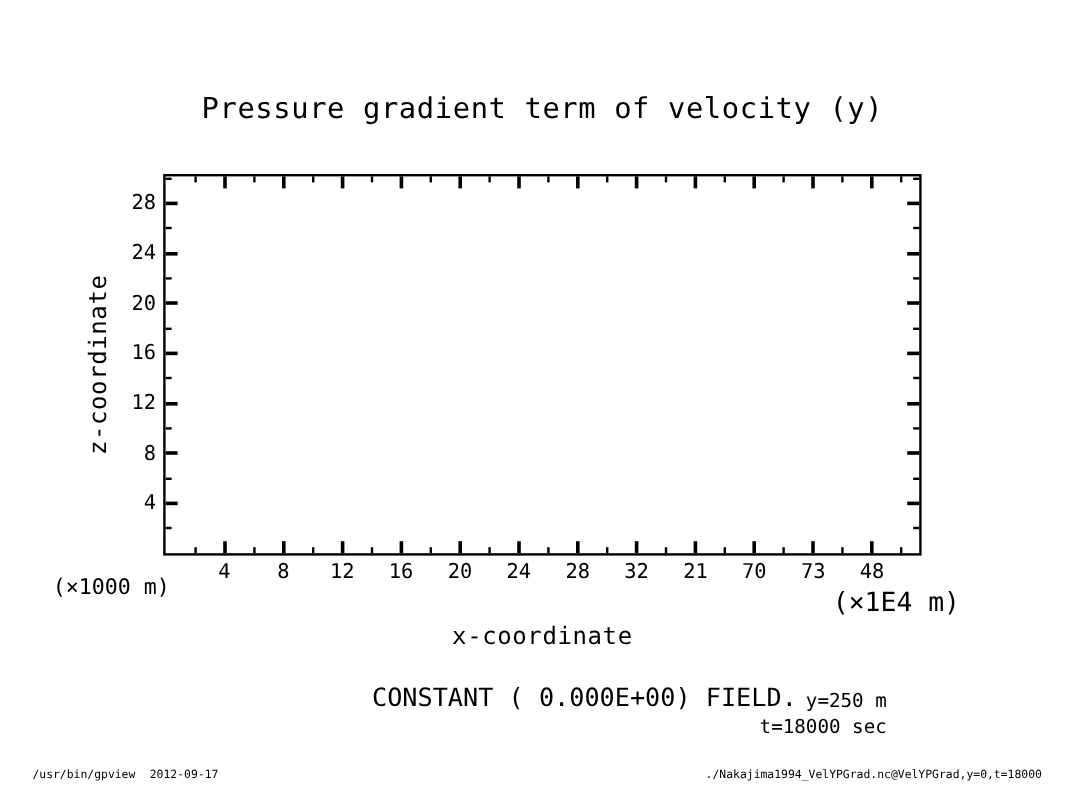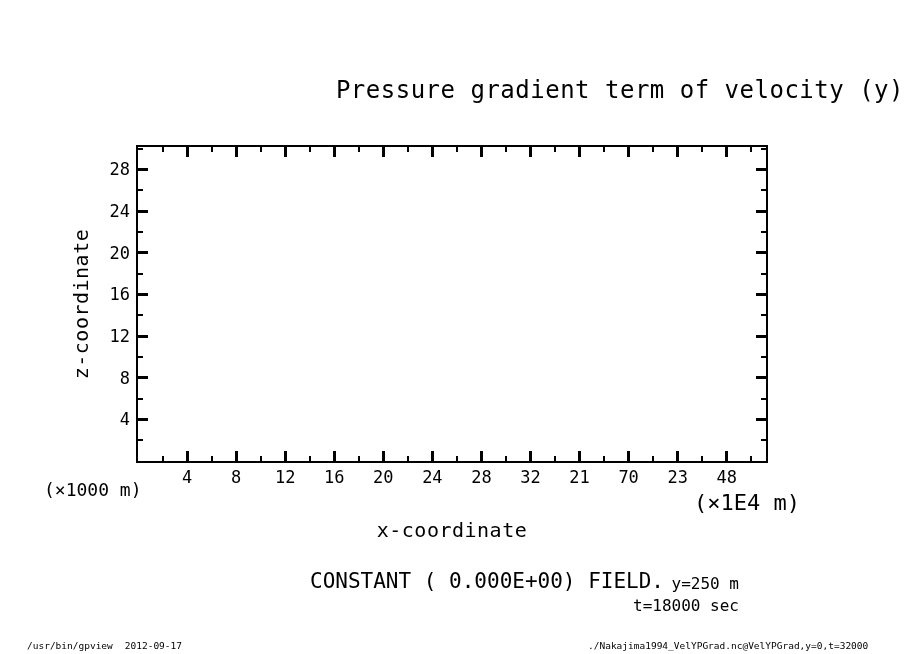--- a/index.html
+++ b/index.html
@@ -8,21 +8,21 @@
     width: 904px;
     height: 654px;
     background: #ffffff;
     color: #000000;
     font-family: "DejaVu Sans Mono", "Liberation Mono", monospace;
     overflow: hidden;
   }
   .title {
     position: absolute;
     left: 0; right: 0; top: 76px;
-    text-align: right;
+    text-align: center;
     font-size: 24px;
     letter-spacing: 0.5px;
     white-space: nowrap;
   }
   .plot {
     position: absolute;
     left: 136px; top: 145px;
     width: 632px; height: 318px;
     border: 2px solid #000000;
     box-sizing: border-box;
@@ -102,21 +102,21 @@
       <div class="tick" style="left: 391px; top: 0px; width: 3px; height: 10px;"></div>
       <div class="xtlabel" style="left: 370.5px; top: 321px;">32</div>
       <div class="tick" style="left: 440.062px; bottom: 0px; width: 3px; height: 10px;"></div>
       <div class="tick" style="left: 440.062px; top: 0px; width: 3px; height: 10px;"></div>
       <div class="xtlabel" style="left: 419.562px; top: 321px;">21</div>
       <div class="tick" style="left: 489.125px; bottom: 0px; width: 3px; height: 10px;"></div>
       <div class="tick" style="left: 489.125px; top: 0px; width: 3px; height: 10px;"></div>
       <div class="xtlabel" style="left: 468.625px; top: 321px;">70</div>
       <div class="tick" style="left: 538.188px; bottom: 0px; width: 3px; height: 10px;"></div>
       <div class="tick" style="left: 538.188px; top: 0px; width: 3px; height: 10px;"></div>
-      <div class="xtlabel" style="left: 517.688px; top: 321px;">23</div>
+      <div class="xtlabel" style="left: 517.688px; top: 321px;">73</div>
       <div class="tick" style="left: 587.25px; bottom: 0px; width: 3px; height: 10px;"></div>
       <div class="tick" style="left: 587.25px; top: 0px; width: 3px; height: 10px;"></div>
       <div class="xtlabel" style="left: 566.75px; top: 321px;">48</div>
       <div class="tick" style="left: 23.5312px; bottom: 0px; width: 2px; height: 5px;"></div>
       <div class="tick" style="left: 23.5312px; top: 0px; width: 2px; height: 5px;"></div>
       <div class="tick" style="left: 72.5938px; bottom: 0px; width: 2px; height: 5px;"></div>
       <div class="tick" style="left: 72.5938px; top: 0px; width: 2px; height: 5px;"></div>
       <div class="tick" style="left: 121.656px; bottom: 0px; width: 2px; height: 5px;"></div>
       <div class="tick" style="left: 121.656px; top: 0px; width: 2px; height: 5px;"></div>
       <div class="tick" style="left: 170.719px; bottom: 0px; width: 2px; height: 5px;"></div>
@@ -188,15 +188,15 @@
 
   <div class="slices">
     <div>y=250 m</div>
     <div>t=18000 sec</div>
   </div>
 
   <div class="footer-left">
     <span>/usr/bin/gpview</span><span class="date">2012-09-17</span>
   </div>
 
-  <div class="footer-right">./Nakajima1994_VelYPGrad.nc@VelYPGrad,y=0,t=32000</div>
+  <div class="footer-right">./Nakajima1994_VelYPGrad.nc@VelYPGrad,y=0,t=18000</div>
 
 </div>
 
 </body></html>

